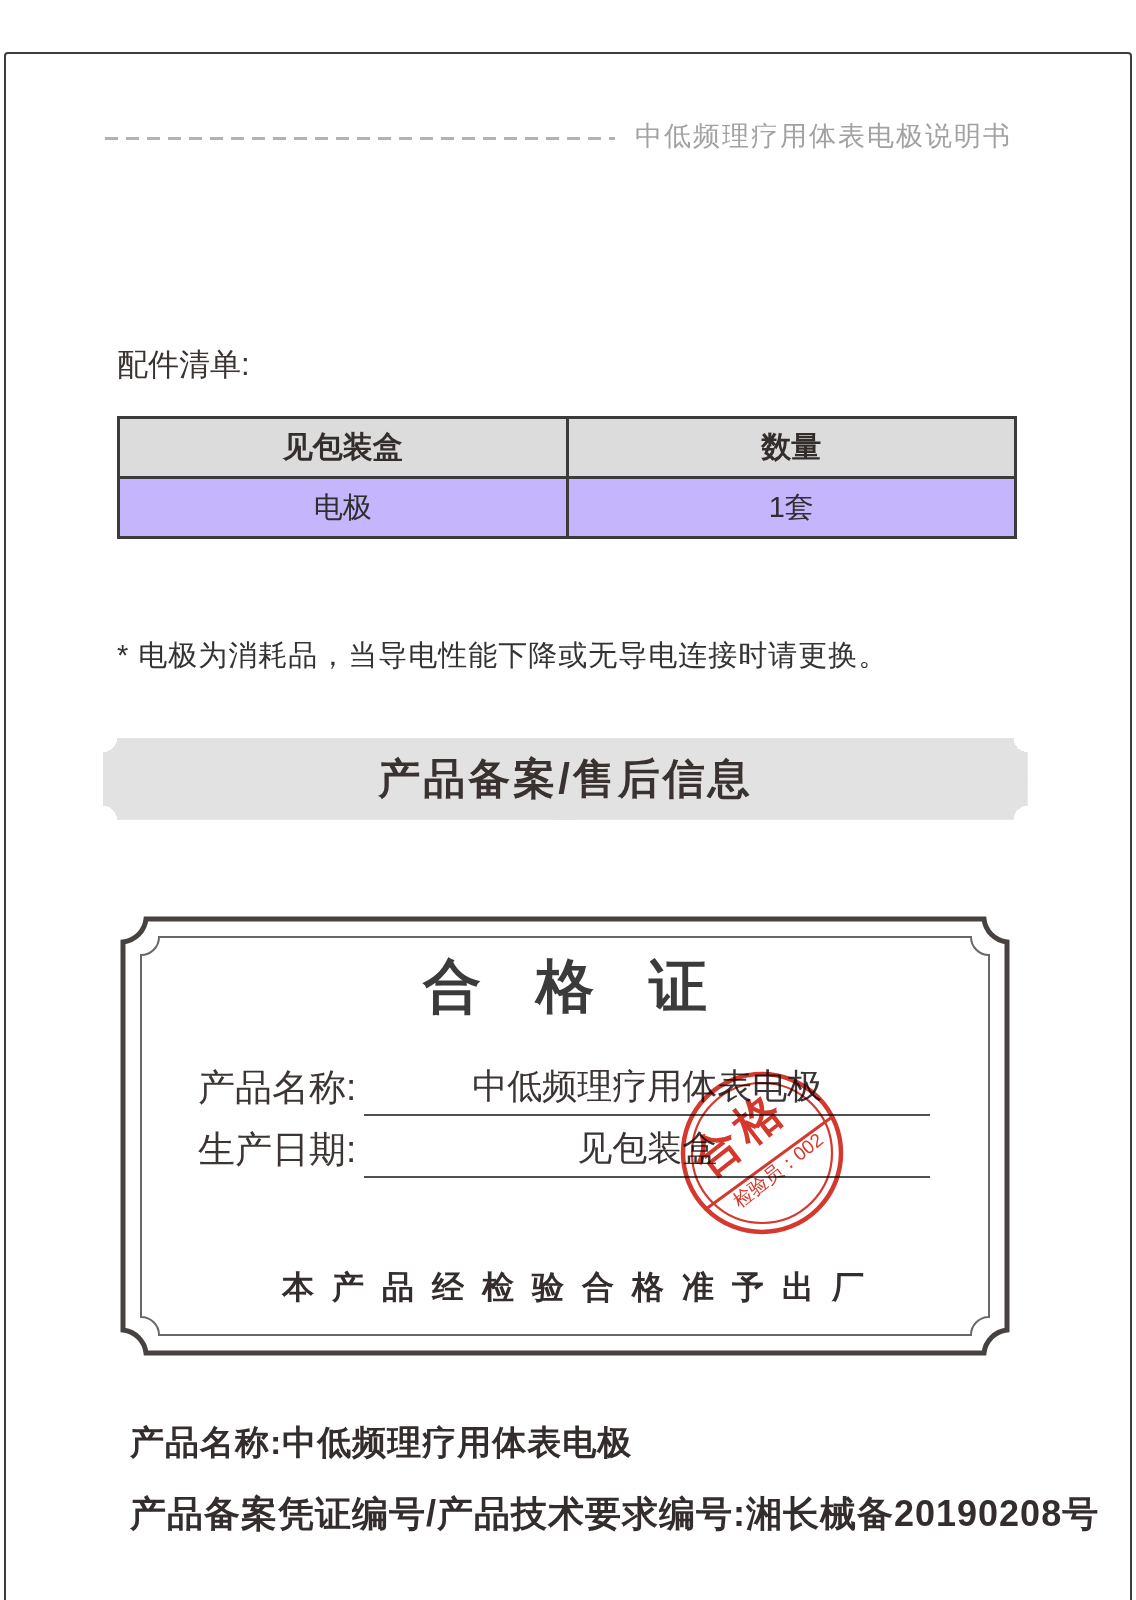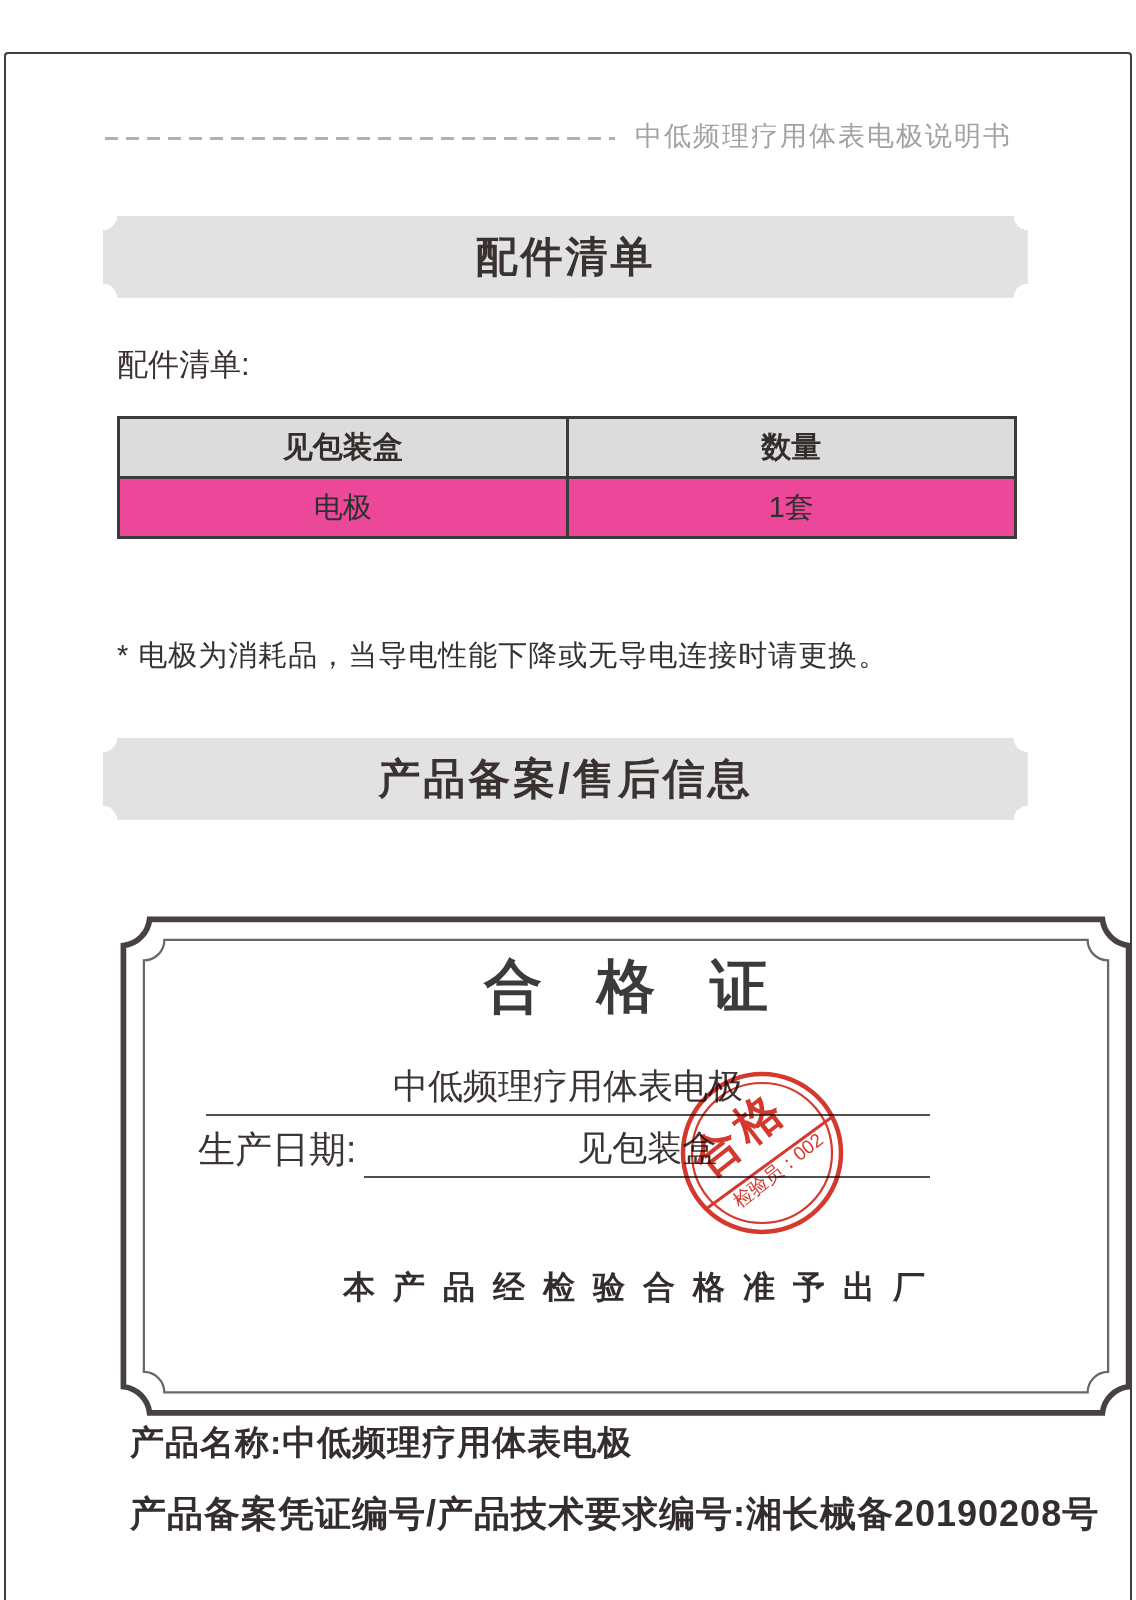--- a/index.html
+++ b/index.html
@@ -45,29 +45,29 @@
     position:absolute; top:368px; left:117px; width:900px;
     border-collapse:collapse; table-layout:fixed;
   }
   table.acc-table th, table.acc-table td{
     border:3px solid #3b3b3b; height:55px; text-align:center; vertical-align:middle;
   }
   table.acc-table th{
     background:#dcdcdc; font-size:30px; font-weight:bold; color:#332d2c;
   }
   table.acc-table td{
-    font-size:29px; color:#2f2f2f; background:#ec4899;
+    font-size:29px; color:#2f2f2f; background:#c4b5fd;
   }
   .note-line{
     position:absolute; top:588px; left:117px;
     font-size:29px; color:#333333; letter-spacing:1px;
   }
   
   .certificate{
-    position:absolute; top:868px; left:120px; width:1012px; height:440px;
+    position:absolute; top:868px; left:120px; width:890px; height:440px;
   }
   .cert-frame{ position:absolute; inset:0; }
   .cert-title{
     position:absolute; top:32px; left:0; width:100%; text-align:center;
     font-size:58px; font-weight:bold; color:#3b3b3b;
   }
   .cert-title span{ display:inline-block; letter-spacing:55px; padding-left:55px; }
   .cert-row{
     position:absolute; left:78px; width:732px; height:62px;
     display:flex; align-items:flex-end;
@@ -103,23 +103,20 @@
 <body>
 
 <div class="page">
   <div class="page-frame"></div>
 
   <div class="doc-header">
     <div class="dash-line"></div>
     <div class="doc-title">中低频理疗用体表电极说明书</div>
   </div>
 
-  <div class="banner first">
-    <span>配件清单</span>
-  </div>
 
   <div class="list-label">配件清单:</div>
 
   <table class="acc-table">
     <thead>
       <tr>
         <th>见包装盒</th>
         <th>数量</th>
       </tr>
     </thead>
@@ -141,20 +138,21 @@
     <svg class="cert-frame" viewBox="0 0 890 440" xmlns="http://www.w3.org/2000/svg">
       <path d="M 3,26 A 26 26 0 0 0 26,3 H 864 A 26 26 0 0 0 887,26 V 414 A 26 26 0 0 0 864,437 H 26 A 26 26 0 0 0 3,414 Z" fill="none" stroke="#474140" stroke-width="5"></path>
       <path d="M 21,39 A 18 18 0 0 0 39,21 H 851 A 18 18 0 0 0 869,39 V 401 A 18 18 0 0 0 851,419 H 39 A 18 18 0 0 0 21,401 Z" fill="none" stroke="#6b6765" stroke-width="2"></path>
     </svg>
 
     <div class="cert-title">
       <span>合格证</span>
     </div>
 
     <div class="cert-row r1">
+      <span class="f-label">产品名称:</span>
       <span class="f-line">中低频理疗用体表电极</span>
     </div>
     <div class="cert-row r2">
       <span class="f-label">生产日期:</span>
       <span class="f-line">见包装盒</span>
     </div>
 
     <div class="cert-statement">
       <span>本产品经检验合格准予出厂</span>
     </div>

